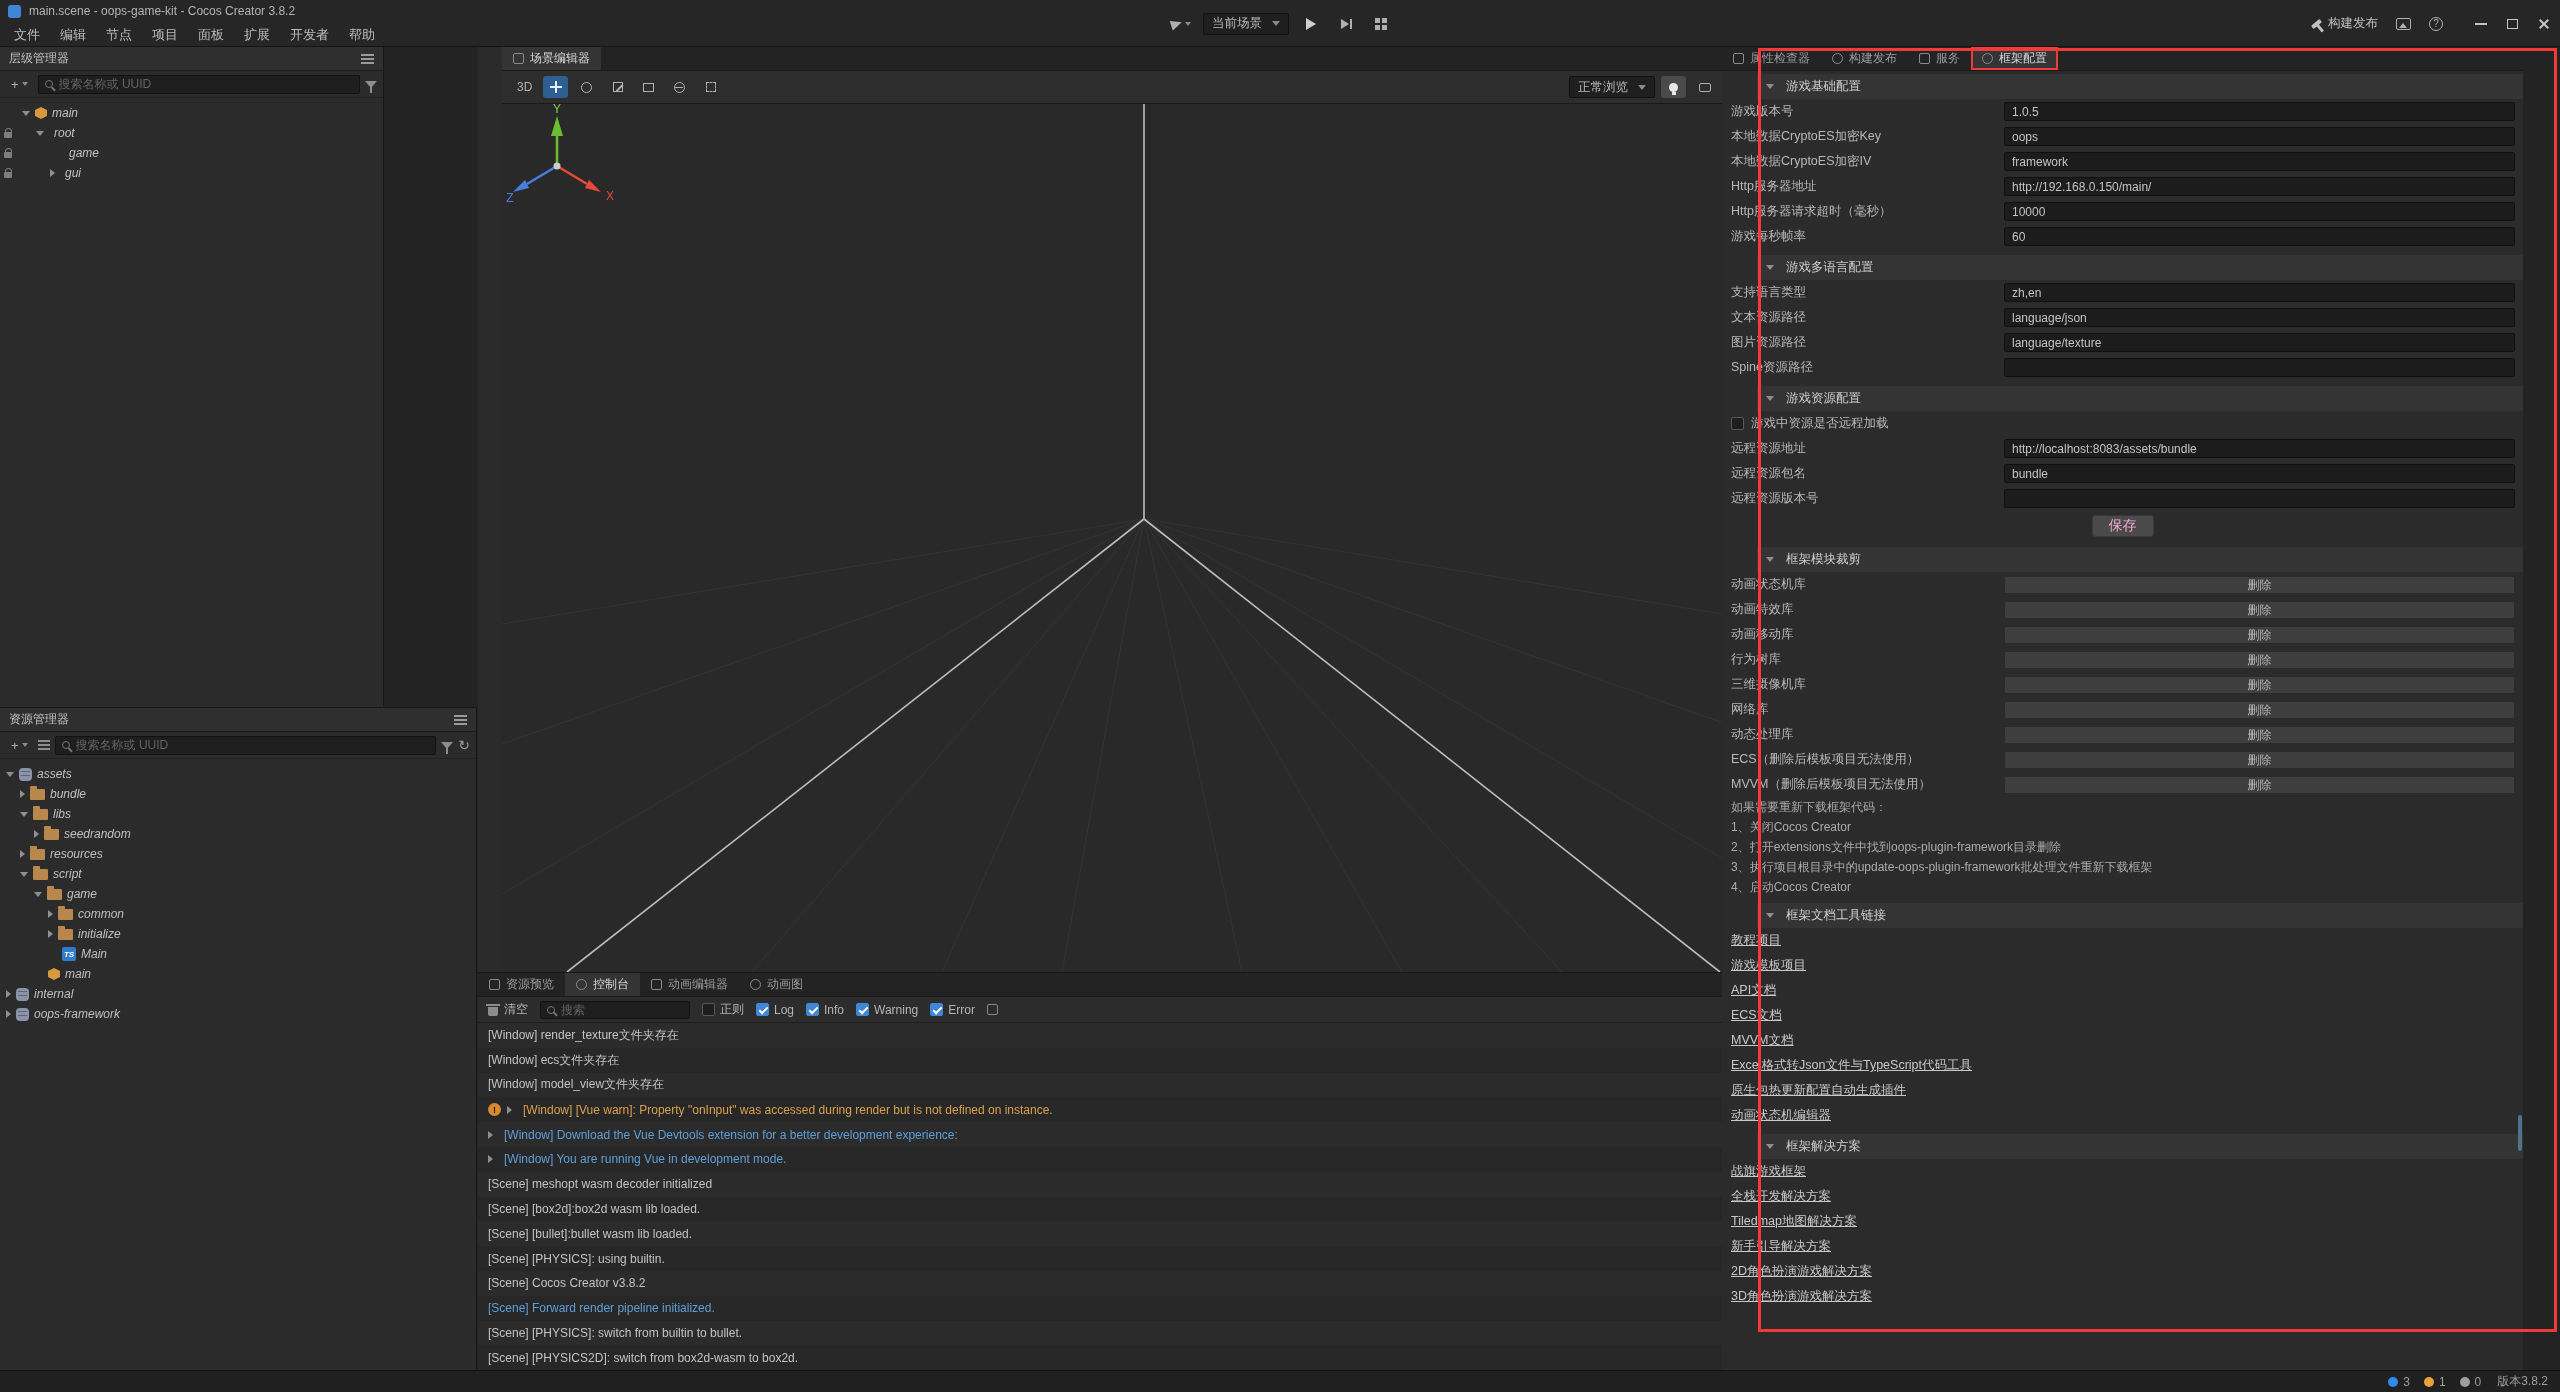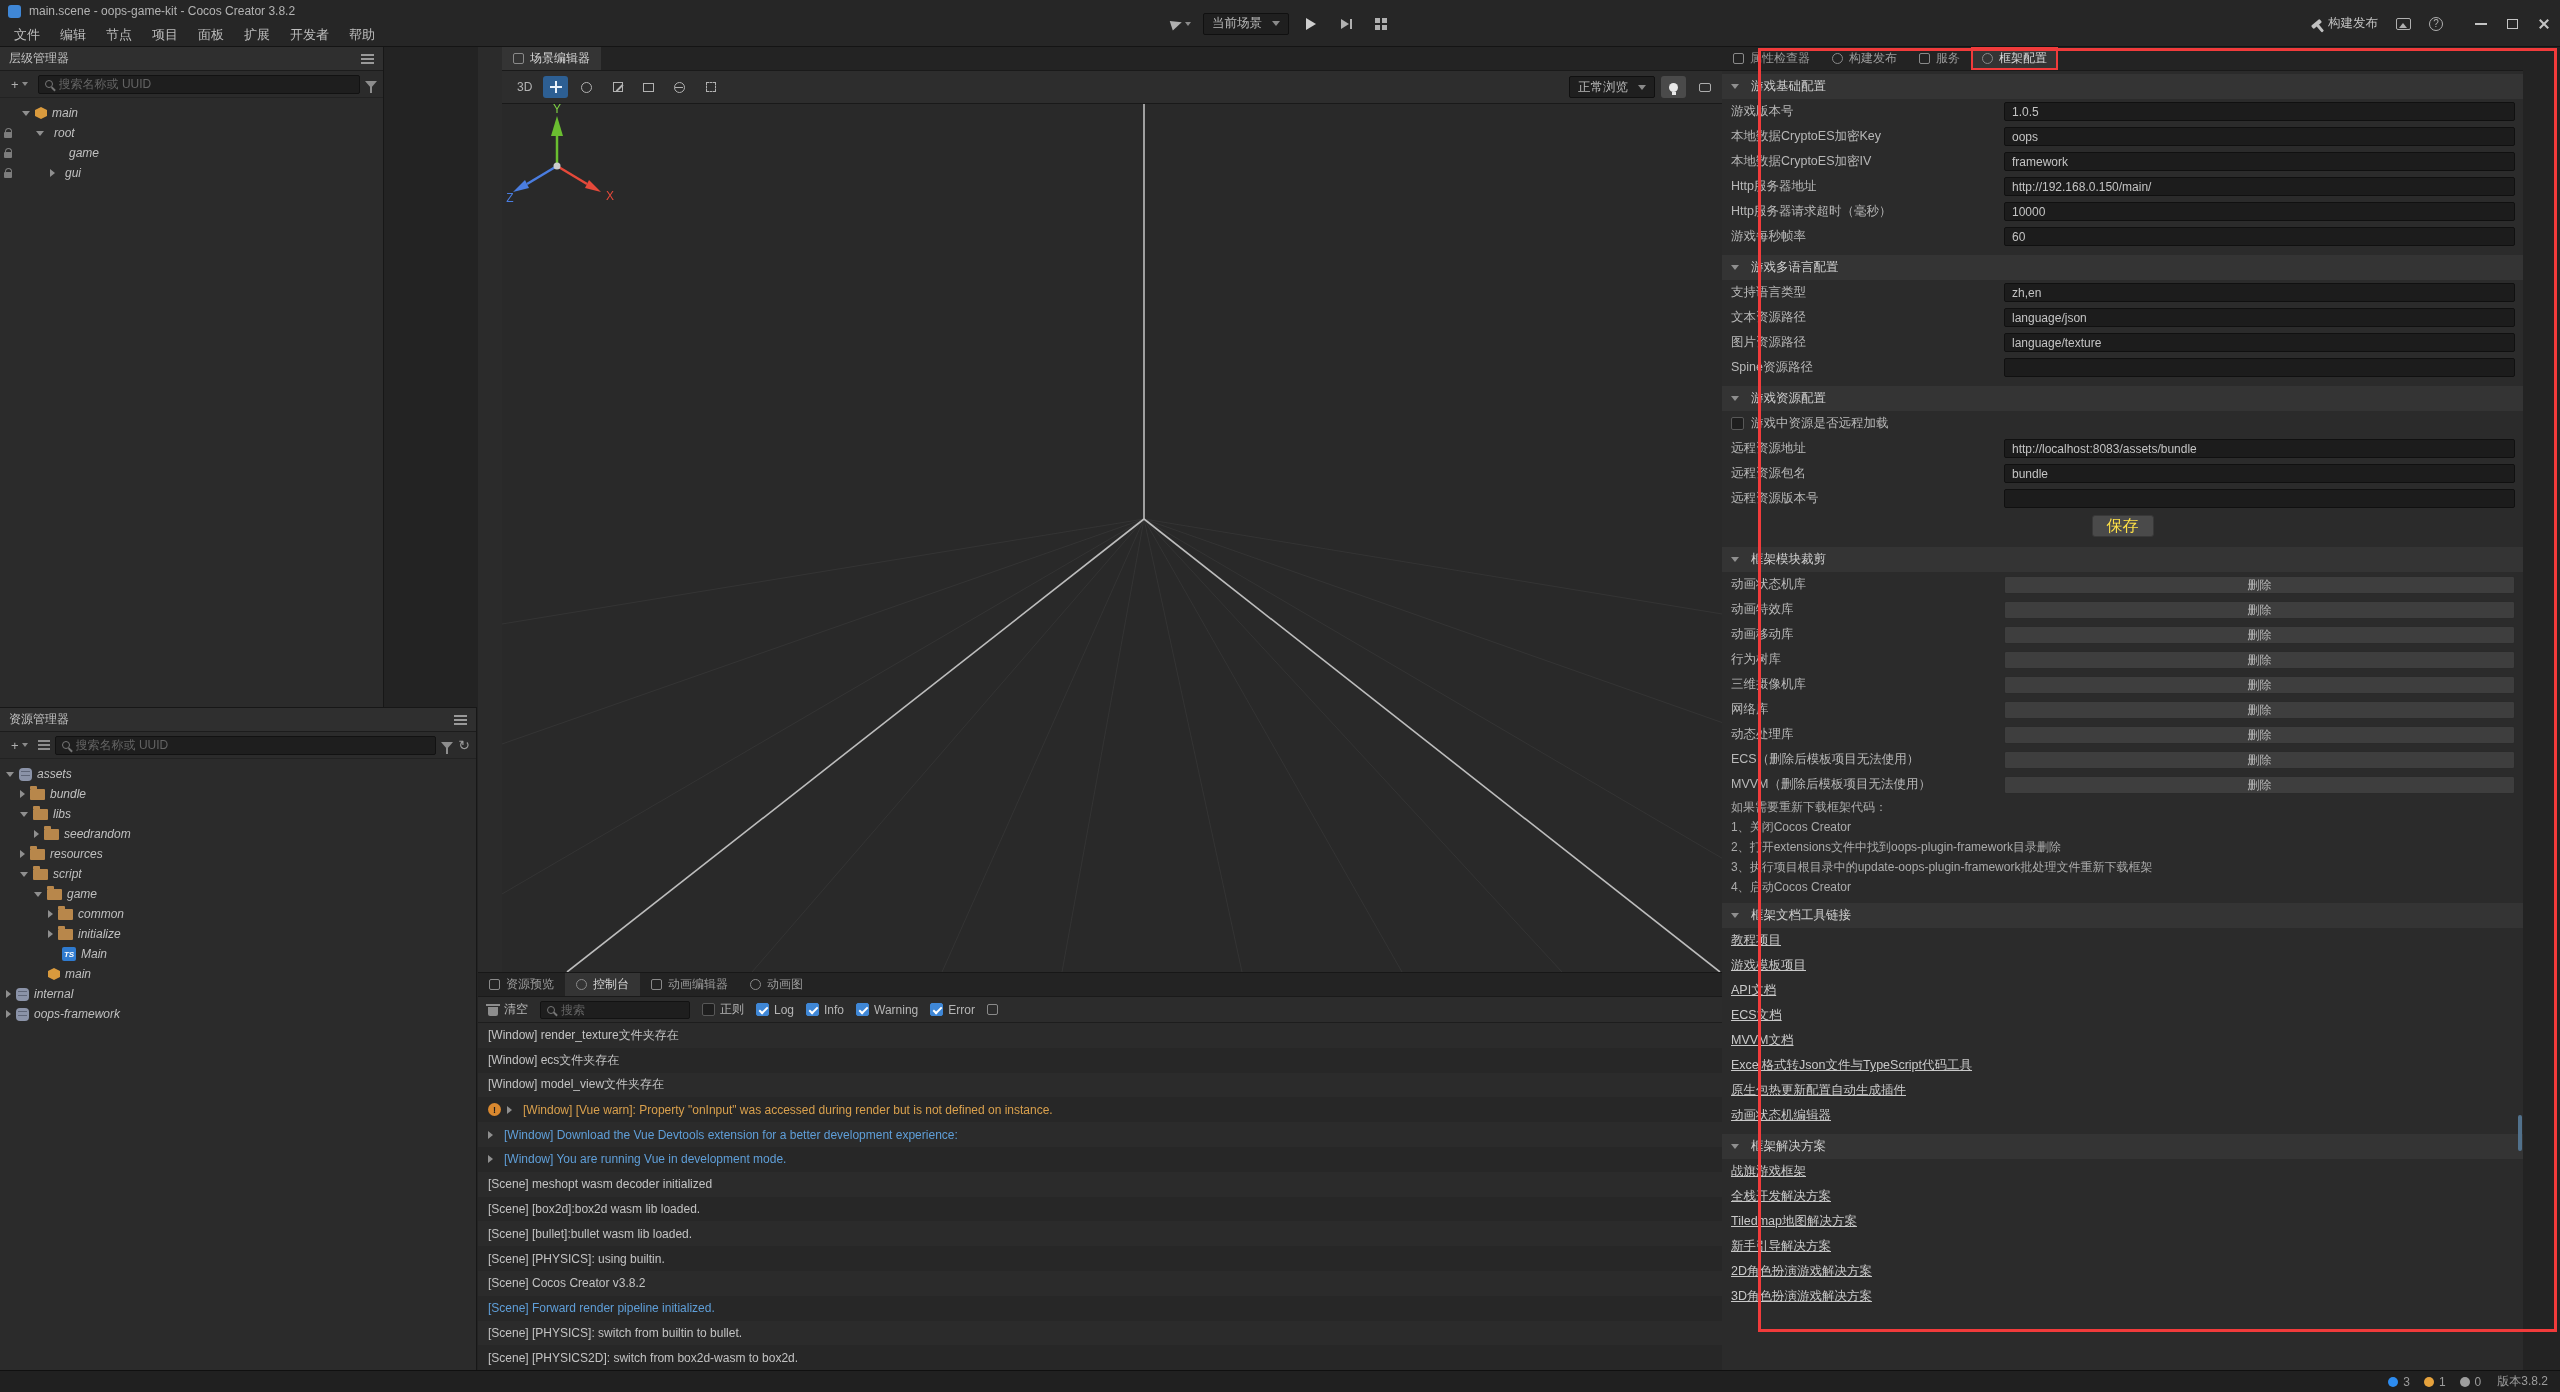--- a/index.html
+++ b/index.html
@@ -132,30 +132,30 @@
   .log-row:nth-child(odd){background:#2b2b2b;}
   .log-row:nth-child(even){background:#272727;}
   .log-row.warn{color:#d9a04d;}
   .log-row.info{color:#5f9fd9;}
   .warn-icon{width:13px;height:13px;border-radius:50%;background:#d9882f;color:#1d1d1d;font-size:9px;font-weight:bold;display:flex;align-items:center;justify-content:center;flex:0 0 auto;}
   .warn-icon::after{content:"!";}
 
   
   #rightpanel{position:absolute;left:1722px;top:47px;width:801px;height:1323px;background:#2b2b2b;display:flex;flex-direction:column;}
   .insp-content{flex:1;overflow:hidden;padding-top:3px;}
-  .section-header{height:25px;display:flex;align-items:center;gap:7px;padding:0 9px;background:#343434;font-size:12.5px;color:#cfcfcf;margin-top:6px;}
+  .section-header{height:25px;display:flex;align-items:center;gap:7px;padding:0 9px;background:#343434;font-size:12.5px;color:#cfcfcf;margin-top:6px;margin-left:35px;}
   .section-header.first{margin-top:0;}
   .prop-row{height:25px;display:flex;align-items:center;padding-left:9px;}
   .prop-label{flex:0 0 273px;font-size:12.5px;color:#b8b8b8;white-space:nowrap;overflow:hidden;}
   .prop-value{flex:1;margin-right:8px;display:flex;}
   .prop-input{flex:1;height:19px;background:#1c1c1c;border:1px solid #101010;border-radius:2px;color:#c4c4c4;font-size:12px;padding:0 7px;outline:none;min-width:0;}
   .delete-btn{flex:1;height:18px;background:#3e3e3e;border:1px solid #2a2a2a;border-radius:2px;color:#b8b8b8;font-size:12px;cursor:default;}
   .checkbox-row{height:25px;display:flex;align-items:center;gap:7px;padding-left:9px;font-size:12.5px;color:#b8b8b8;}
   .save-row{height:30px;display:flex;align-items:center;justify-content:center;}
-  .save-btn{width:62px;height:22px;background:#4a4a4a;border:1px solid #383838;border-radius:3px;color:#fde047;font-size:16px;cursor:default;}
+  .save-btn{width:62px;height:22px;background:#4a4a4a;border:1px solid #383838;border-radius:3px;color:#f9a8d4;font-size:14px;cursor:default;}
   .note-line{height:20px;display:flex;align-items:center;padding-left:9px;font-size:12px;color:#ababab;white-space:nowrap;}
   .link-row{height:25px;display:flex;align-items:center;padding-left:9px;}
   .doc-link{font-size:12.5px;color:#c9c9c9;text-decoration:underline;white-space:nowrap;}
   .scroll-thumb{position:absolute;right:1px;top:1068px;width:4px;height:36px;background:#51718c;border-radius:2px;}
 
   
   #statusbar{position:absolute;left:0;right:0;bottom:0;height:22px;background:#202020;border-top:1px solid #101010;
     display:flex;align-items:center;justify-content:flex-end;gap:16px;padding:0 12px;font-size:12px;color:#9c9c9c;z-index:5;}
   .count-badge{display:flex;align-items:center;gap:5px;}
   .count-dot{width:10px;height:10px;border-radius:50%;flex:0 0 auto;}

